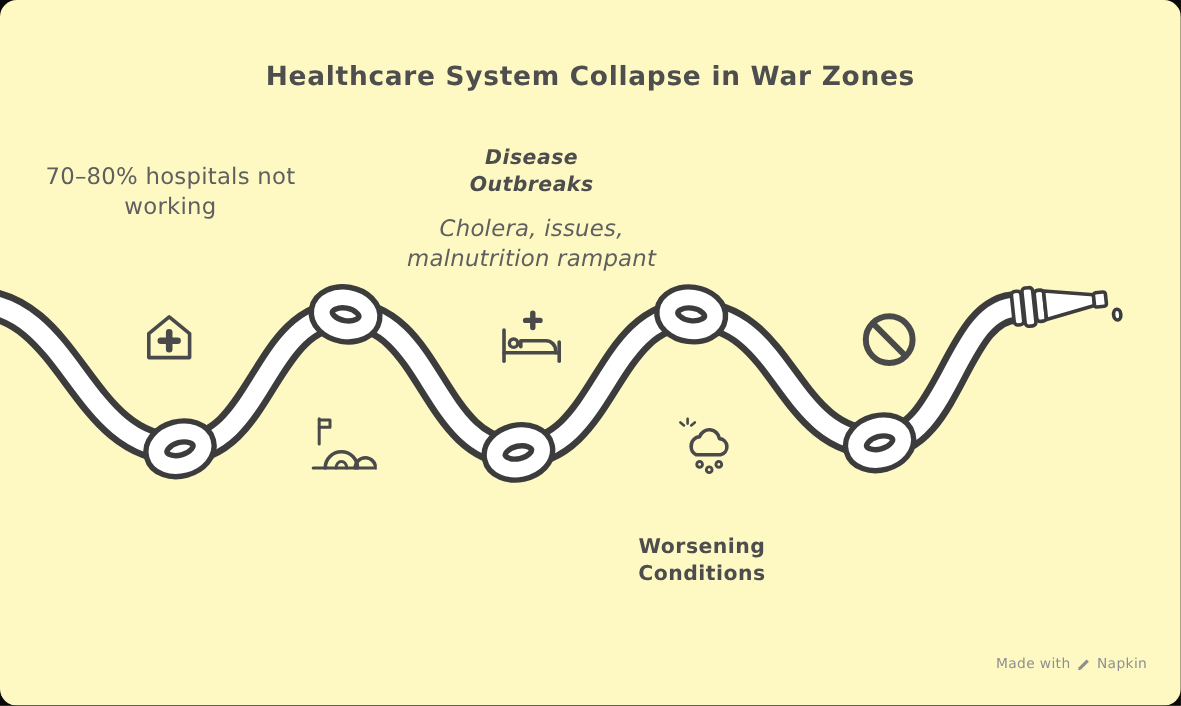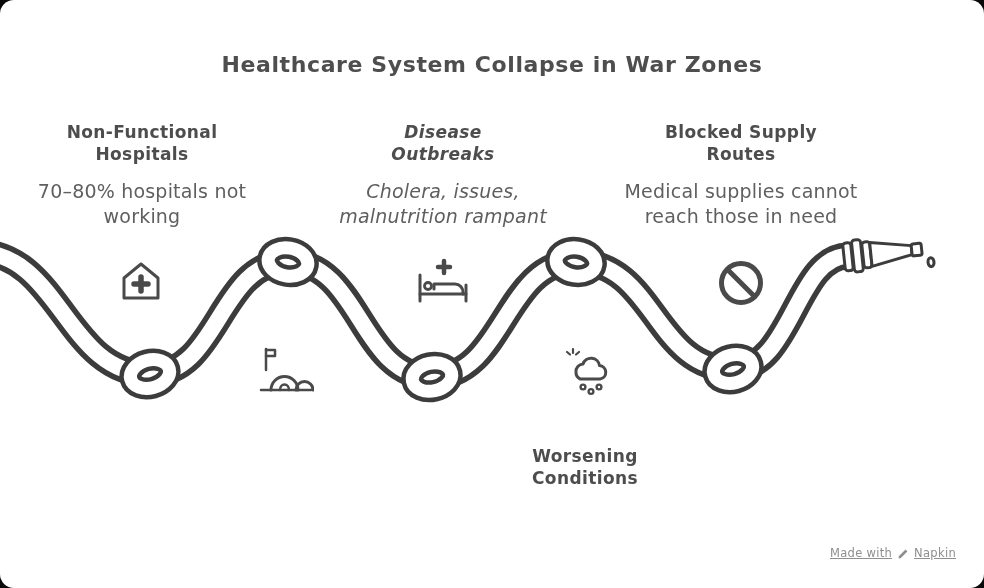--- a/index.html
+++ b/index.html
@@ -1,17 +1,17 @@
 <!DOCTYPE html>
 <html><head>
 <meta charset="utf-8">
 <style>
   html,body{margin:0;padding:0;background:#0a0a0a;}
   .canvas{
-    position:relative;width:984px;height:588px;background:#ffffff;
+    position:relative;width:984px;height:588px;background:#fef9c3;
     border-radius:14px;overflow:hidden;
     font-family:"DejaVu Sans","Liberation Sans",sans-serif;
   }
   .title{
     position:absolute;left:0;top:52px;width:984px;margin:0;
     text-align:center;font-size:22px;font-weight:bold;color:#4e4e4e;
     letter-spacing:.6px;z-index:3;
   }
   .stage{position:absolute;width:240px;text-align:center;z-index:3;}
   .stage-heading{
@@ -29,21 +29,21 @@
   .s5{left:465px;top:446px;}
   .rope-layer{position:absolute;left:0;top:0;z-index:1;}
   .icon{position:absolute;z-index:2;}
   .icon-hospital{left:117px;top:257px;}
   .icon-bed{left:416px;top:258px;}
   .icon-blocked{left:716px;top:258px;}
   .icon-camp{left:258px;top:346px;}
   .icon-rain{left:563px;top:346px;}
   .footer{
     position:absolute;right:28px;top:546px;display:flex;align-items:flex-end;
-    gap:5px;font-size:11.5px;color:#8f8f8f;letter-spacing:.3px;z-index:3;text-decoration:underline;
+    gap:5px;font-size:11.5px;color:#8f8f8f;letter-spacing:.3px;z-index:3;
   }
 </style>
 </head>
 <body>
 
 <div class="canvas">
 
   <h1 class="title">Healthcare System Collapse in War Zones</h1>
 
   <svg class="rope-layer" width="984" height="588" viewBox="0 0 984 588">
@@ -75,22 +75,20 @@
       <rect x="-2" y="-14" width="8" height="28" rx="3"></rect>
       <rect x="7" y="-16" width="9" height="32" rx="3"></rect>
       <rect x="17" y="-13" width="8" height="26" rx="3"></rect>
       <path d="M25 -12 L66 -4.5 L66 4.5 L25 12 Z"></path>
       <rect x="66" y="-6" width="10" height="12" rx="2"></rect>
       <ellipse cx="84" cy="14" rx="3" ry="4.5"></ellipse>
     </g>
   </svg>
 
   <div class="stage s1">
-    <div class="stage-heading">Non-Functional
-Hospitals</div>
     <div class="stage-desc">70–80% hospitals not
 working</div>
   </div>
   <svg class="icon icon-hospital" width="48" height="48" viewBox="0 0 48 48" fill="none" stroke="#4a4a4a" stroke-linecap="round" stroke-linejoin="round">
     <path stroke-width="3" d="M7 21 L24 7 L41 21 V41 H7 Z"></path>
     <path stroke-width="5.5" d="M24 20v14M17 27h14"></path>
   </svg>
 
   <div class="stage s2">
     <div class="stage-heading">Disease
@@ -100,26 +98,20 @@
   </div>
   <svg class="icon icon-bed" width="54" height="46" viewBox="0 0 54 46" fill="none" stroke="#4a4a4a" stroke-linecap="round" stroke-linejoin="round">
     <path stroke-width="4.5" d="M28 3v12M22 9h12"></path>
     <path stroke-width="3" d="M4 17v26"></path>
     <path stroke-width="3" d="M50 27v16"></path>
     <path stroke-width="3" d="M4 36h46"></path>
     <circle stroke-width="2.8" cx="12" cy="28" r="3.5"></circle>
     <path stroke-width="3" d="M18 31v-5h21a8 8 0 0 1 8 8v2"></path>
   </svg>
 
-  <div class="stage s3">
-    <div class="stage-heading">Blocked Supply
-Routes</div>
-    <div class="stage-desc">Medical supplies cannot
-reach those in need</div>
-  </div>
   <svg class="icon icon-blocked" width="50" height="50" viewBox="0 0 50 50" fill="none" stroke="#4a4a4a" stroke-linecap="round">
     <circle stroke-width="5" cx="25" cy="25" r="19.5"></circle>
     <path stroke-width="5" d="M11.5 11.5 L38.5 38.5"></path>
   </svg>
 
   <svg class="icon icon-camp" width="56" height="50" viewBox="0 0 56 50" fill="none" stroke="#4a4a4a" stroke-linecap="round" stroke-linejoin="round">
     <path stroke-width="2.5" d="M8 3v21"></path>
     <path stroke-width="2.5" d="M8 4h9v6H8"></path>
     <path stroke-width="2.5" d="M3 44h50"></path>
     <path stroke-width="3" d="M13 44a13.5 13.5 0 0 1 27 0"></path>

